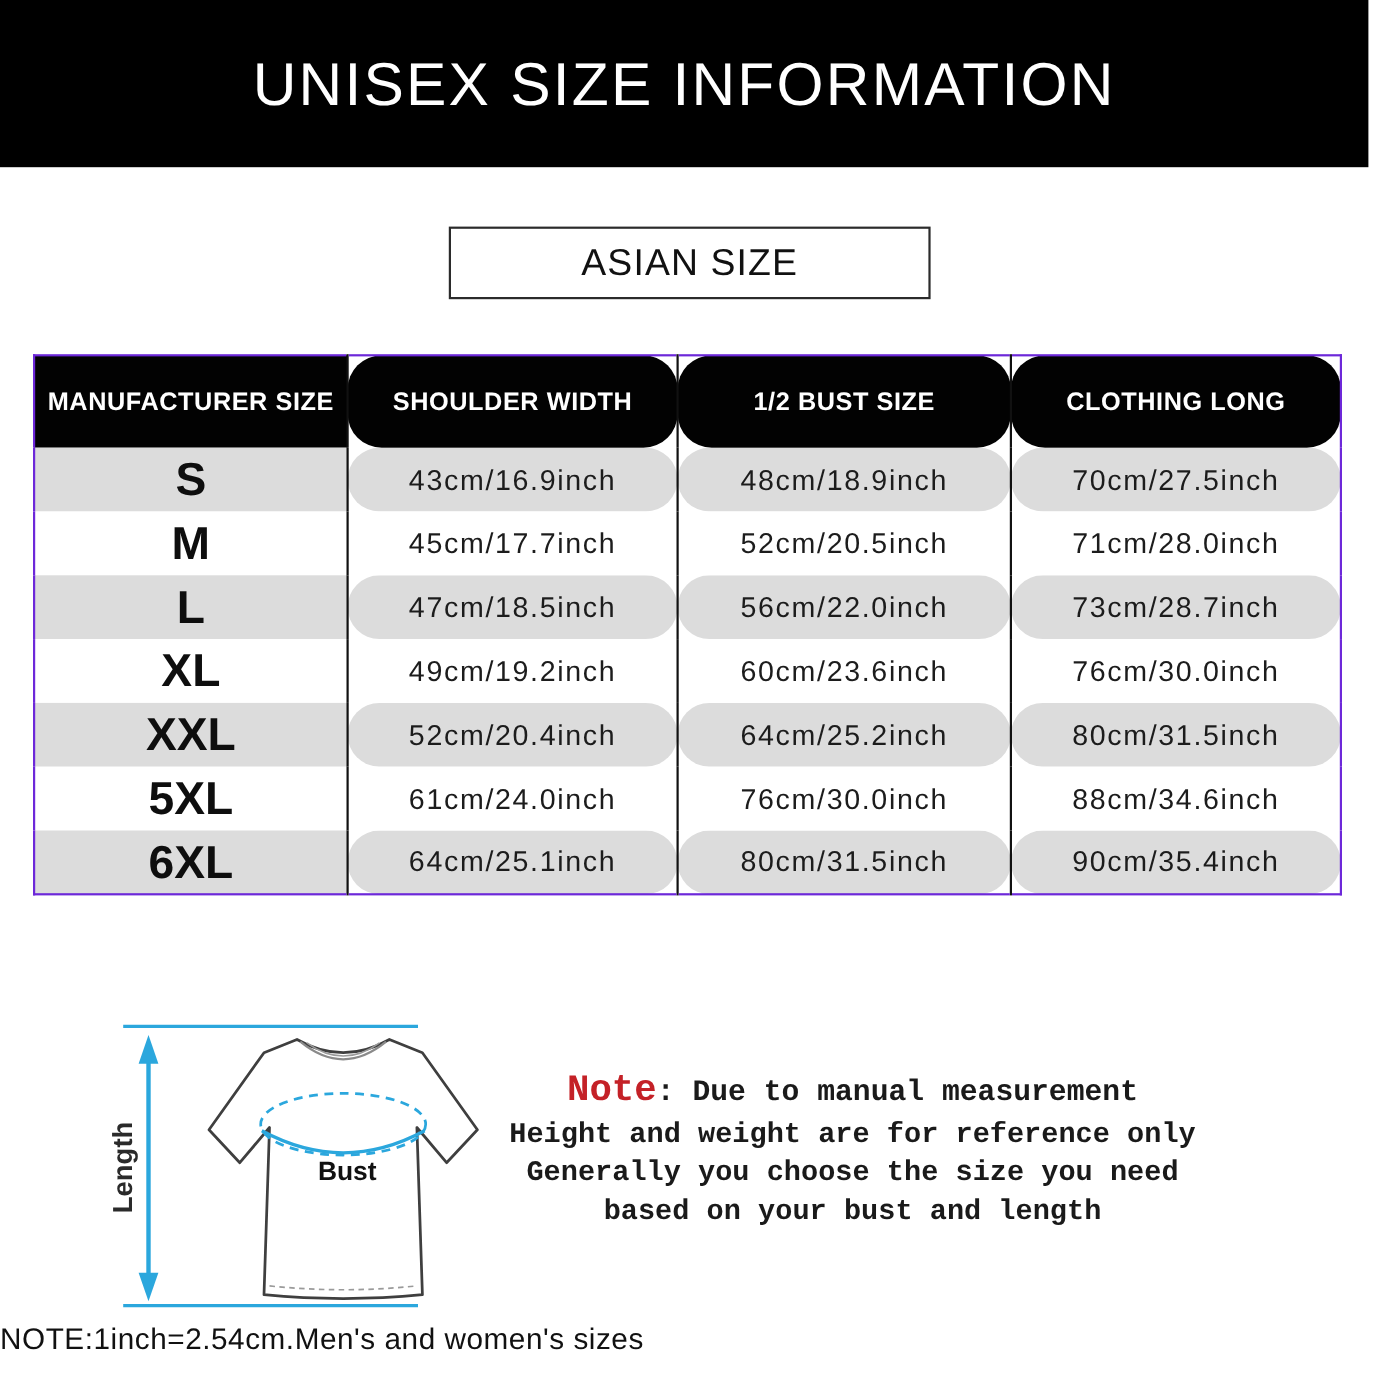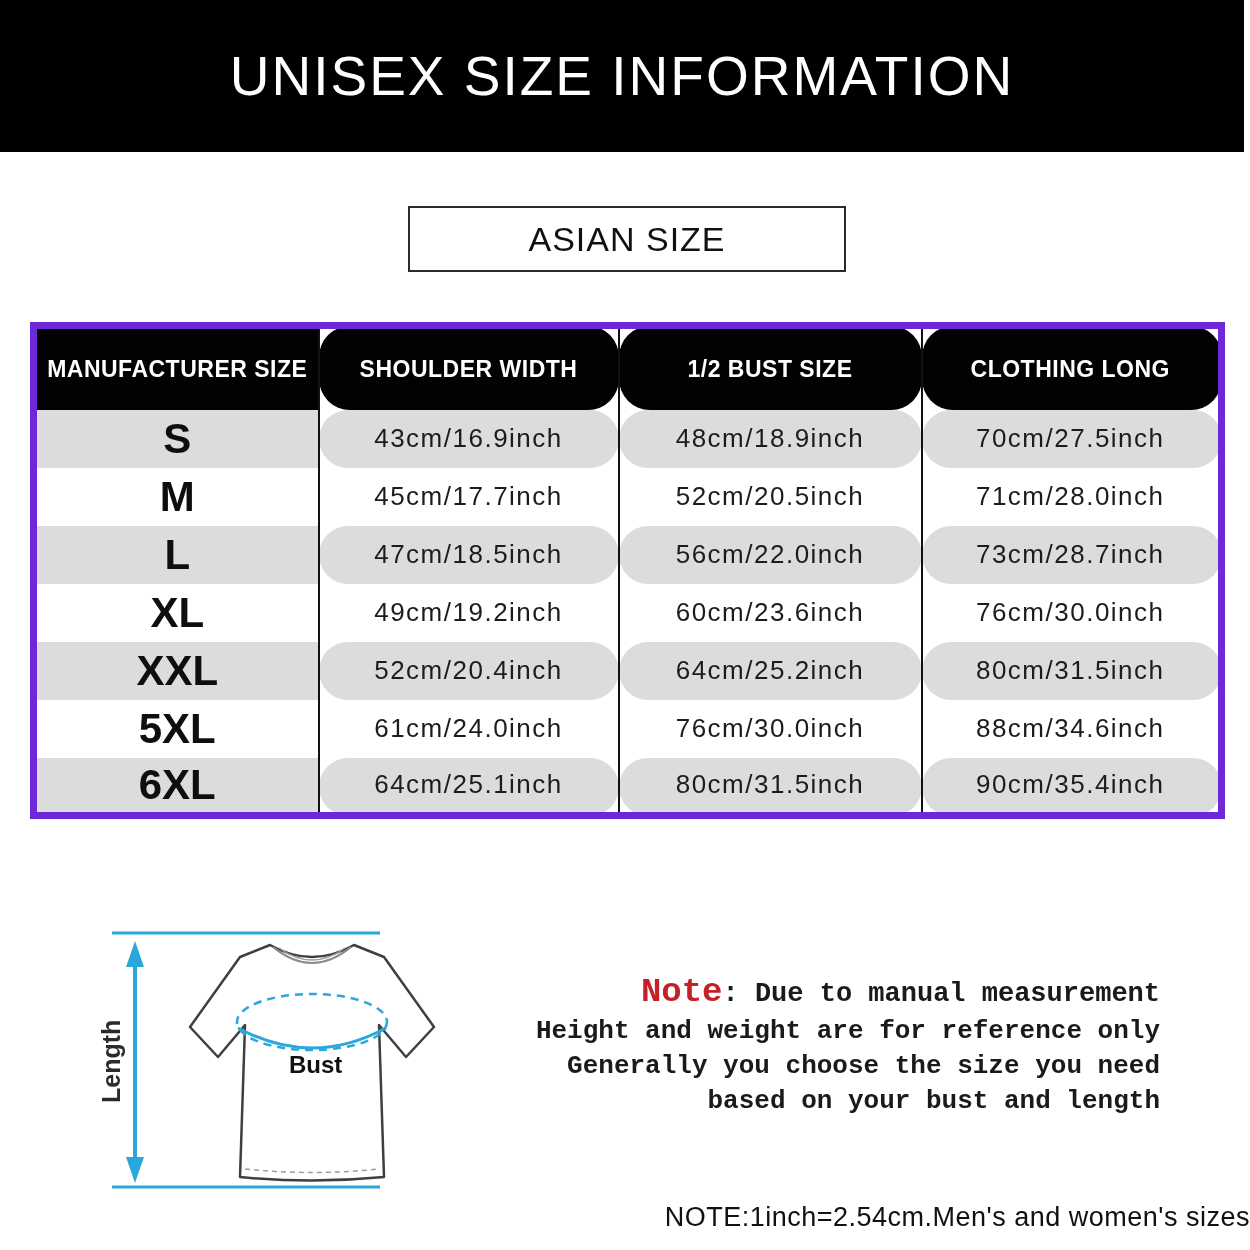--- a/index.html
+++ b/index.html
@@ -13,43 +13,43 @@
   .banner .title { color:#fff; font-size:55px; font-weight:400; letter-spacing:2px; white-space:nowrap; }
 
   
   .asian-box { position:absolute; left:408px; top:206px; width:438px; height:66px;
                border:2px solid #2b2b2b; background:#fff;
                display:flex; align-items:center; justify-content:center;
                font-size:34px; letter-spacing:1px; color:#111; }
 
   
   .size-table { position:absolute; left:30px; top:322px; width:1188px;
-                border-collapse:collapse; border:7px solid #6d28d9; table-layout:fixed; }
+                border-collapse:collapse; border:2px solid #6d28d9; table-layout:fixed; }
   .size-table thead th { background:#020202; color:#fff; height:84px;
                          font-size:23px; font-weight:600; letter-spacing:.5px; text-align:center; }
   .size-table td { height:58px; text-align:center; vertical-align:middle; }
   .size-table td + td, .size-table th + th { border-left:2px solid #111;border-radius:31px; }
   .size-table tbody tr:nth-child(odd) { background:#dcdcdc; }
   .size-table tbody tr:nth-child(even) { background:#ffffff; }
   .size-cell { font-size:42px; font-weight:700; color:#0e0e0e; }
   .val-cell  { font-size:26px; letter-spacing:1.5px; color:#1c1c1c; }
 
   
   .diagram { position:absolute; left:90px; top:925px; width:360px; height:275px; }
 
   
-  .note-block { position:absolute; left:390px; top:972px; width:770px; text-align:right;
+  .note-block { position:absolute; left:390px; top:972px; width:770px; text-align:center;
                 font-family:"Liberation Mono", monospace; font-weight:bold; color:#1a1a1a; }
   .note-line  { font-size:26px; line-height:35px; white-space:nowrap; }
   .note-first { font-size:27px; line-height:40px; }
   .note-prefix { color:#c42127; font-size:34px; }
   .red { color:#c42127; }
 
   
-  .bottom-note { position:absolute; left:0; top:1202px; width:1250px; text-align:right;
+  .bottom-note { position:absolute; left:0; top:1202px; width:1250px; text-align:left;
                  font-size:27px; letter-spacing:.5px; color:#111; }
 </style>
 </head>
 <body>
 
 <header class="banner">
   <div class="title">UNISEX SIZE INFORMATION</div>
 </header>
 
 <div class="asian-box">ASIAN SIZE</div>

